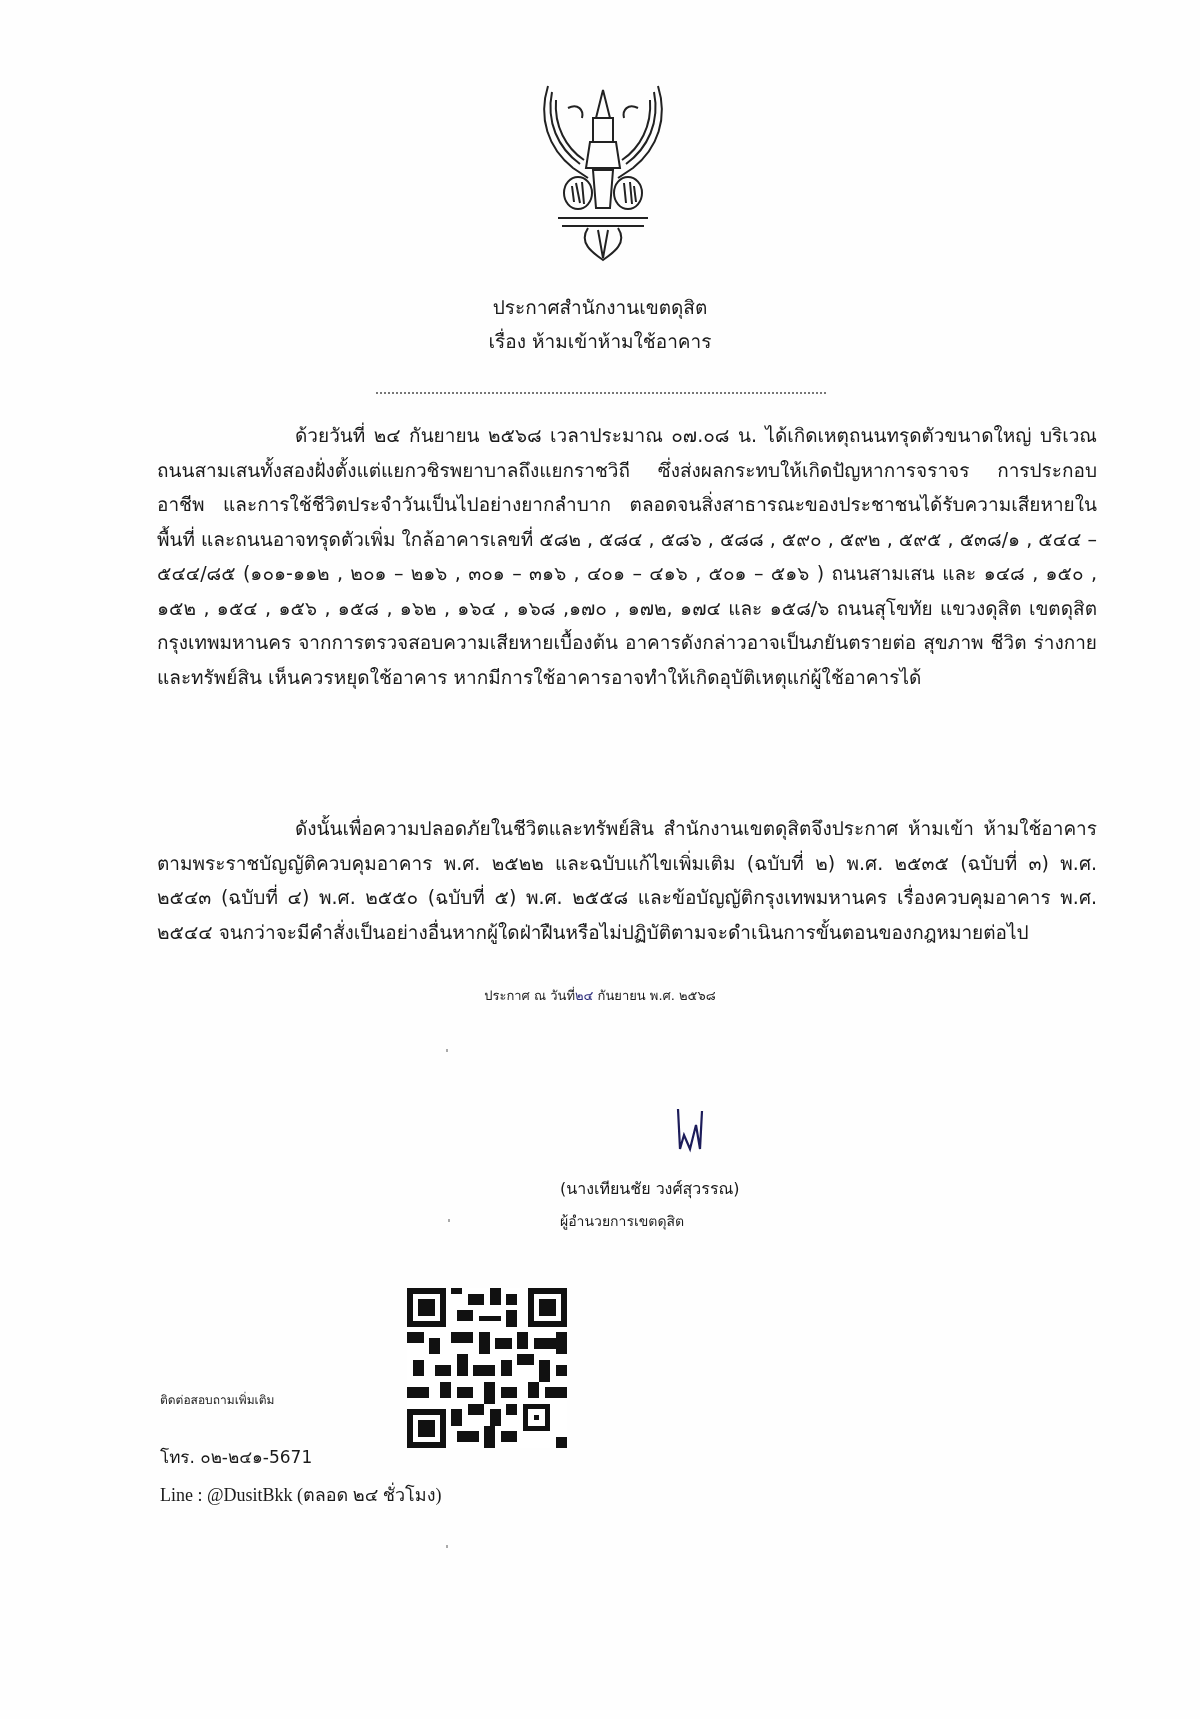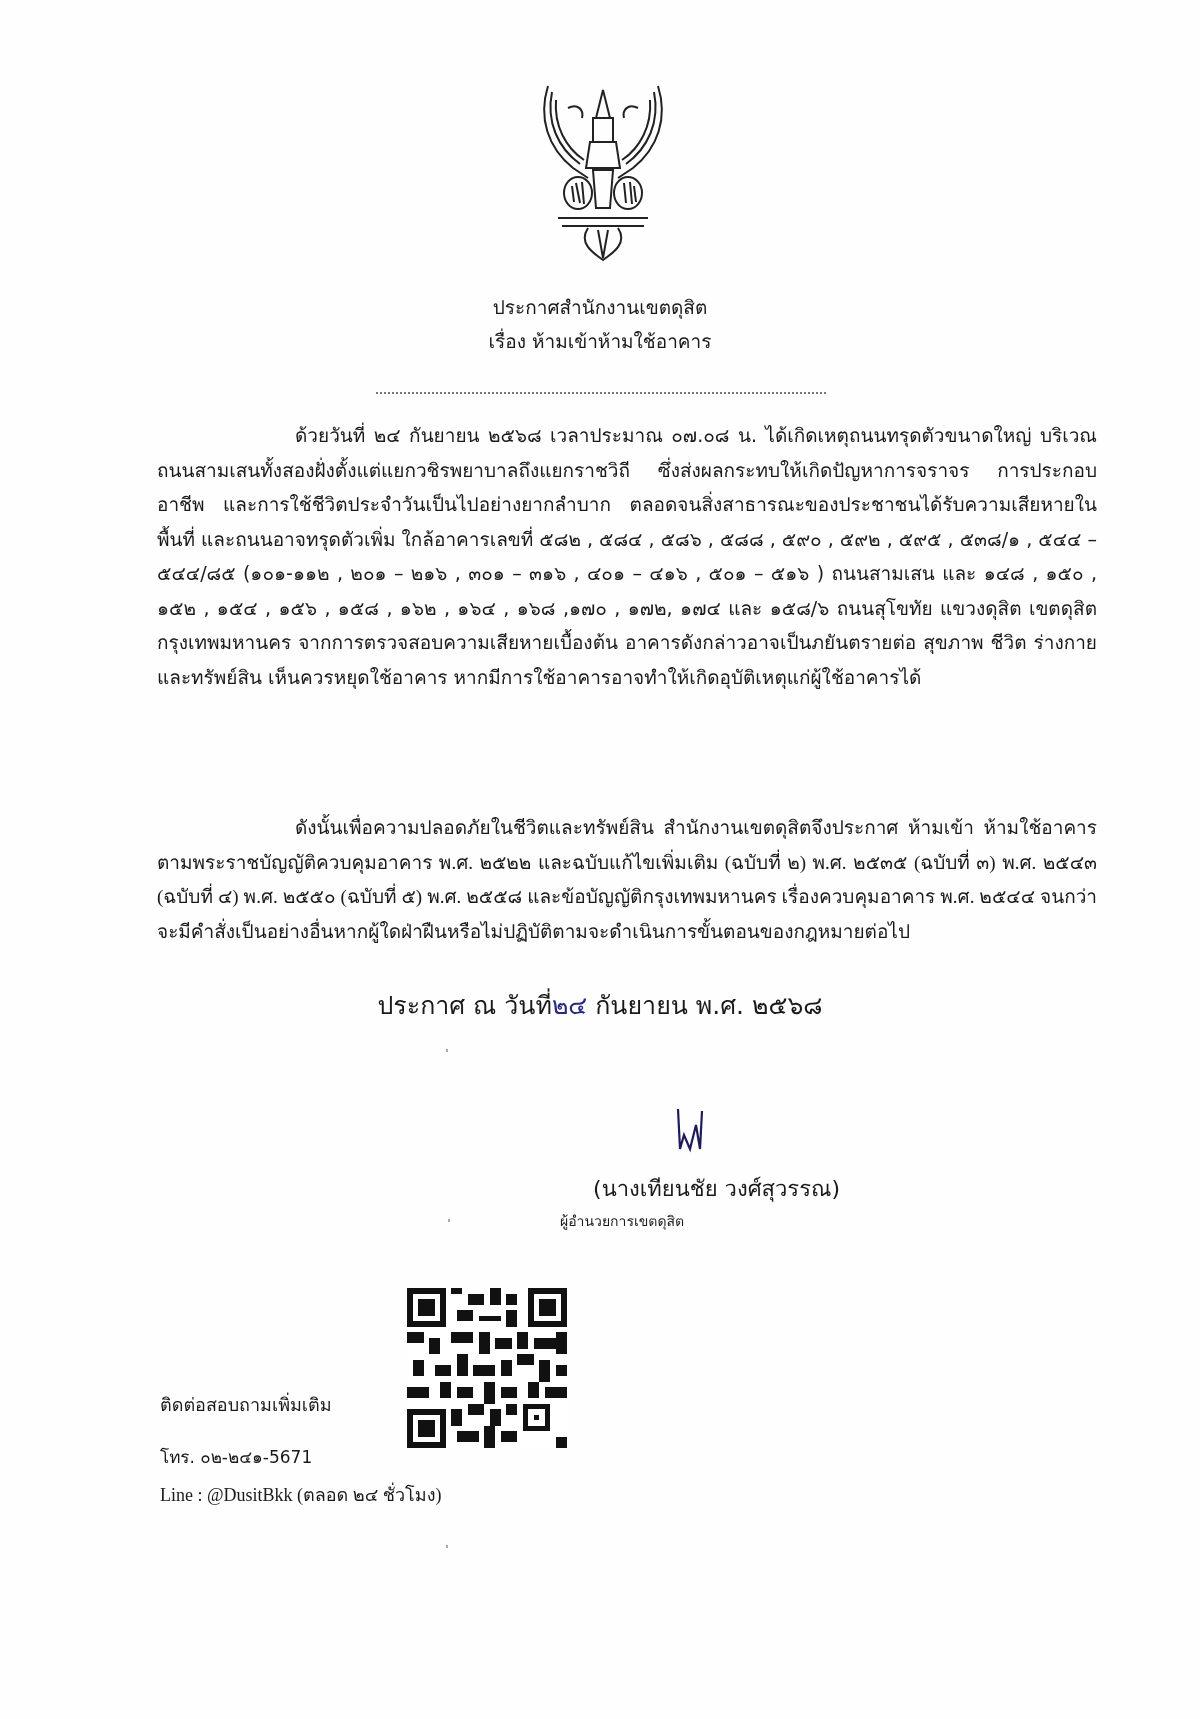--- a/index.html
+++ b/index.html
@@ -6,29 +6,29 @@
   body { width: 1200px; height: 1719px; position: relative; overflow: hidden;
          font-family: "DejaVu Sans", "Liberation Sans", sans-serif; color: #1a1a1a; }
   .page { position: absolute; left: 0; top: 0; width: 1200px; height: 1719px; background: #fefefe; }
   .garuda { position: absolute; left: 538px; top: 78px; width: 130px; height: 185px; }
   .heading { position: absolute; left: 0; width: 1200px; text-align: center; font-size: 19px; line-height: 34px; }
   .heading.h1 { top: 290px; }
   .heading.h2 { top: 324px; }
   .dotline { position: absolute; left: 376px; top: 392px; width: 450px; border-top: 2px dotted #777; }
   .body-text { position: absolute; left: 157px; width: 940px; font-size: 19px; line-height: 34.5px; text-align: justify; text-align-last: left; }
   .p1 { top: 418px; }
-  .p2 { top: 811px; font-family: Liberation Serif, serif; }
+  .p2 { top: 811px; }
   .indent { display: inline-block; width: 138px; }
-  .dated { position: absolute; left: 0; width: 1200px; top: 985px; text-align: center; font-size: 25px; }
+  .dated { position: absolute; left: 0; width: 1200px; top: 985px; text-align: center; font-size: 13px; }
   .dated .num { color: #2a2a7a; }
   .signature { position: absolute; left: 670px; top: 1105px; width: 50px; height: 50px; }
-  .sig-name { position: absolute; left: 560px; width: 280px; top: 1173px; text-align: right; font-size: 22px; line-height: 32px; }
+  .sig-name { position: absolute; left: 560px; width: 280px; top: 1173px; text-align: left; font-size: 16px; line-height: 32px; }
   .sig-title { position: absolute; left: 560px; width: 280px; top: 1205px; text-align: left; font-size: 14px; line-height: 32px; }
   .qr { position: absolute; left: 407px; top: 1288px; width: 160px; height: 160px; }
-  .contact-label { position: absolute; left: 160px; top: 1390px; font-size: 18px; }
+  .contact-label { position: absolute; left: 160px; top: 1390px; font-size: 12px; }
   .phone { position: absolute; left: 160px; top: 1443px; font-size: 17px; }
   .line-id { position: absolute; left: 160px; top: 1480px; font-size: 18px; font-family: Liberation Serif, serif; }
   .speck { position: absolute; width: 2px; height: 3px; background: #aaa; }
 </style>
 </head>
 <body>
 
 <div class="page">
 
   <svg class="garuda" viewBox="0 0 130 185">

